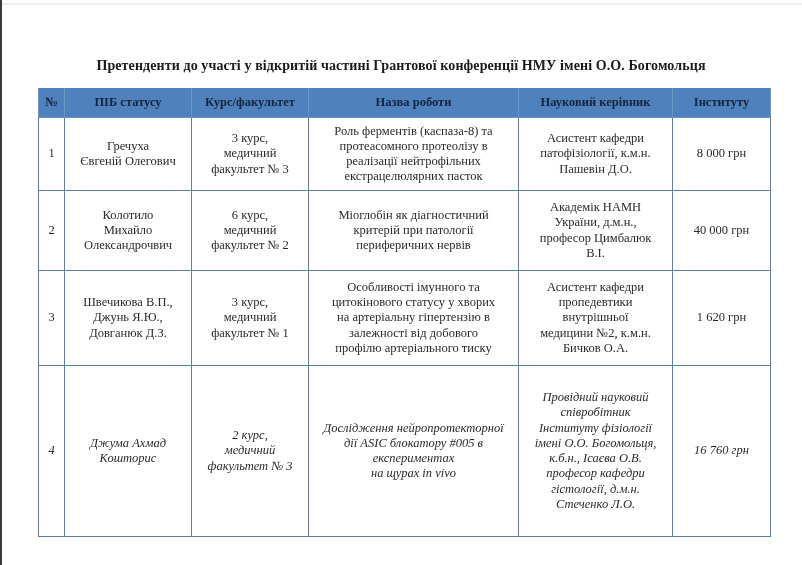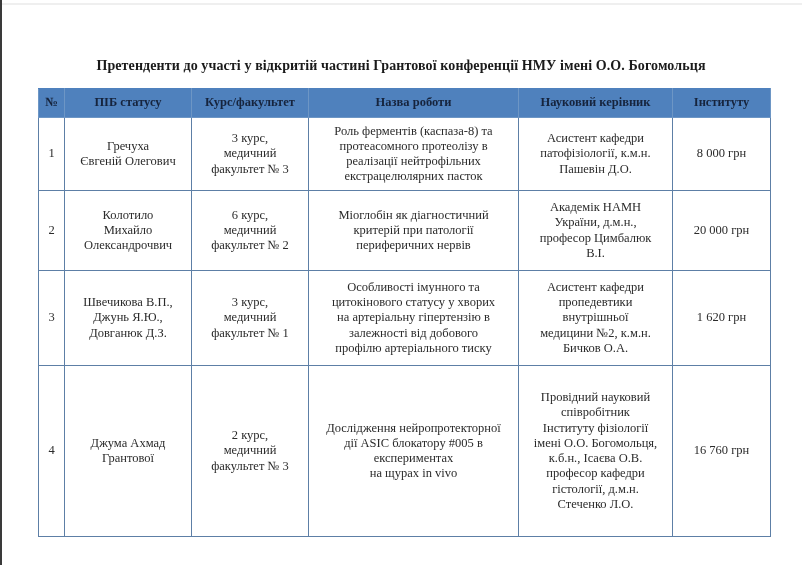--- a/index.html
+++ b/index.html
@@ -56,21 +56,21 @@
   .grant-table td {
     border: 1px solid #5d7fa6;
     padding: 3px 6px;
     text-align: center;
     vertical-align: middle;
     white-space: pre-line;
   }
   tr.r1 td { height: 66px; }
   tr.r2 td { height: 73px; }
   tr.r3 td { height: 88px; }
-  tr.r4 td { height: 164px; }
+  tr.r4 td { height: 164px; font-style: italic; }
 </style>
 </head>
 <body>
 
 <div class="scan-edge-left"></div>
 <div class="scan-edge-top"></div>
 
 <div class="page-title">Претенденти до участі у відкритій частині Грантової конференції НМУ імені О.О. Богомольця</div>
 
 <table class="grant-table">
@@ -117,21 +117,21 @@
       <td>6 курс,
 медичний
 факультет № 2</td>
       <td>Міоглобін як діагностичний
 критерій при патології
 периферичних нервів</td>
       <td>Академік НАМН
 України, д.м.н.,
 професор Цимбалюк
 В.І.</td>
-      <td>20 000 грн</td>
+      <td>40 000 грн</td>
     </tr>
     <tr class="r3">
       <td>3</td>
       <td>Швечикова В.П.,
 Джунь Я.Ю.,
 Довганюк Д.З.</td>
       <td>3 курс,
 медичний
 факультет № 1</td>
       <td>Особливості імунного та
@@ -142,21 +142,21 @@
       <td>Асистент кафедри
 пропедевтики
 внутрішньої
 медицини №2, к.м.н.
 Бичков О.А.</td>
       <td>1 620 грн</td>
     </tr>
     <tr class="r4">
       <td>4</td>
       <td>Джума Ахмад
-Грантової</td>
+Кошторис</td>
       <td>2 курс,
 медичний
 факультет № 3</td>
       <td>Дослідження нейропротекторної
 дії ASIC блокатору #005 в
 експериментах
 на щурах in vivo</td>
       <td>Провідний науковий
 співробітник
 Інституту фізіології

